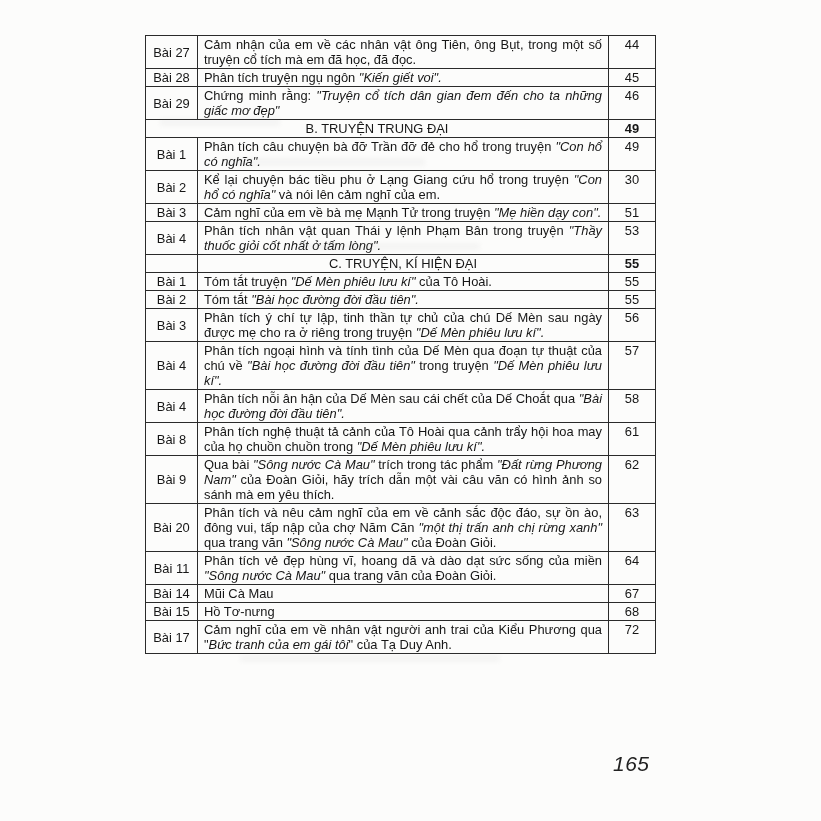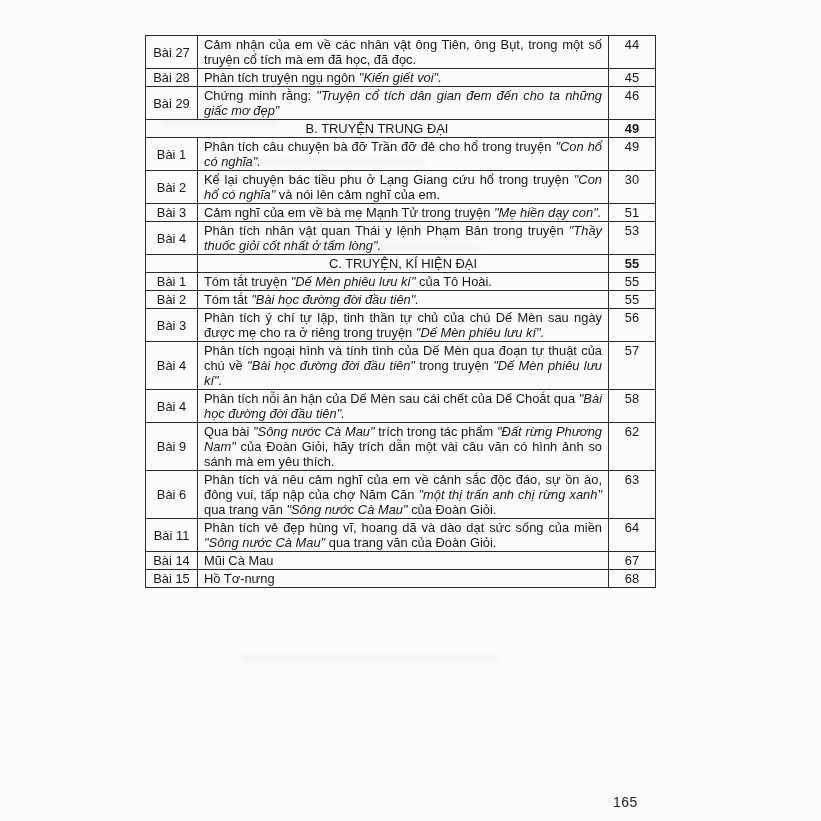--- a/index.html
+++ b/index.html
@@ -51,24 +51,25 @@
   td.section {
     text-align: center;
     font-weight: normal;
     vertical-align: middle;
   }
   tr.section-row td.page { font-weight: bold; }
   td.desc i { font-style: italic; }
   .footer-page-number {
     position: absolute;
     left: 613px;
-    top: 794px;
-    font-size: 14px;
+    top: 752px;
+    font-size: 21px;
     letter-spacing: 0.5px;
     color: #222;
+    font-style: italic;
   }
   
   .bleed {
     position: absolute;
     background: #9a9a9a;
     opacity: 0.07;
     filter: blur(2px);
     border-radius: 2px;
     pointer-events: none;
   }
@@ -148,43 +149,53 @@
           <td class="bai">Bài 4</td>
           <td class="desc">Phân tích ngoại hình và tính tình của Dế Mèn qua đoạn tự thuật của chú về <i>"Bài học đường đời đầu tiên"</i> trong truyện <i>"Dế Mèn phiêu lưu kí".</i></td>
           <td class="page">57</td>
         </tr>
         <tr class="item-row">
           <td class="bai">Bài 4</td>
           <td class="desc">Phân tích nỗi ân hận của Dế Mèn sau cái chết của Dế Choắt qua <i>"Bài học đường đời đầu tiên".</i></td>
           <td class="page">58</td>
         </tr>
         <tr class="item-row">
+          <td class="bai">Bài 8</td>
+          <td class="desc">Phân tích nghệ thuật tả cảnh của Tô Hoài qua cảnh trẩy hội hoa may của họ chuồn chuồn trong <i>"Dế Mèn phiêu lưu kí".</i></td>
+          <td class="page">61</td>
+        </tr>
+        <tr class="item-row">
           <td class="bai">Bài 9</td>
           <td class="desc">Qua bài <i>"Sông nước Cà Mau"</i> trích trong tác phẩm <i>"Đất rừng Phương Nam"</i> của Đoàn Giỏi, hãy trích dẫn một vài câu văn có hình ảnh so sánh mà em yêu thích.</td>
           <td class="page">62</td>
         </tr>
         <tr class="item-row">
-          <td class="bai">Bài 6</td>
+          <td class="bai">Bài 20</td>
           <td class="desc">Phân tích và nêu cảm nghĩ của em về cảnh sắc độc đáo, sự ồn ào, đông vui, tấp nập của chợ Năm Căn <i>"một thị trấn anh chị rừng xanh"</i> qua trang văn <i>"Sông nước Cà Mau"</i> của Đoàn Giỏi.</td>
           <td class="page">63</td>
         </tr>
         <tr class="item-row">
           <td class="bai">Bài 11</td>
           <td class="desc">Phân tích vẻ đẹp hùng vĩ, hoang dã và dào dạt sức sống của miền <i>"Sông nước Cà Mau"</i> qua trang văn của Đoàn Giỏi.</td>
           <td class="page">64</td>
         </tr>
         <tr class="item-row">
           <td class="bai">Bài 14</td>
           <td class="desc">Mũi Cà Mau</td>
           <td class="page">67</td>
         </tr>
         <tr class="item-row">
           <td class="bai">Bài 15</td>
           <td class="desc">Hồ Tơ-nưng</td>
           <td class="page">68</td>
+        </tr>
+        <tr class="item-row">
+          <td class="bai">Bài 17</td>
+          <td class="desc">Cảm nghĩ của em về nhân vật người anh trai của Kiểu Phương qua "<i>Bức tranh của em gái tôi</i>" của Tạ Duy Anh.</td>
+          <td class="page">72</td>
         </tr>
       </tbody>
   </table>
 
   <div class="bleed" style="left:160px;top:118px;width:120px;height:8px;"></div>
   <div class="bleed" style="left:225px;top:158px;width:200px;height:8px;"></div>
   <div class="bleed" style="left:300px;top:243px;width:180px;height:7px;"></div>
   <div class="bleed" style="left:240px;top:655px;width:260px;height:7px;"></div>
 
   <div class="footer-page-number">165</div>

